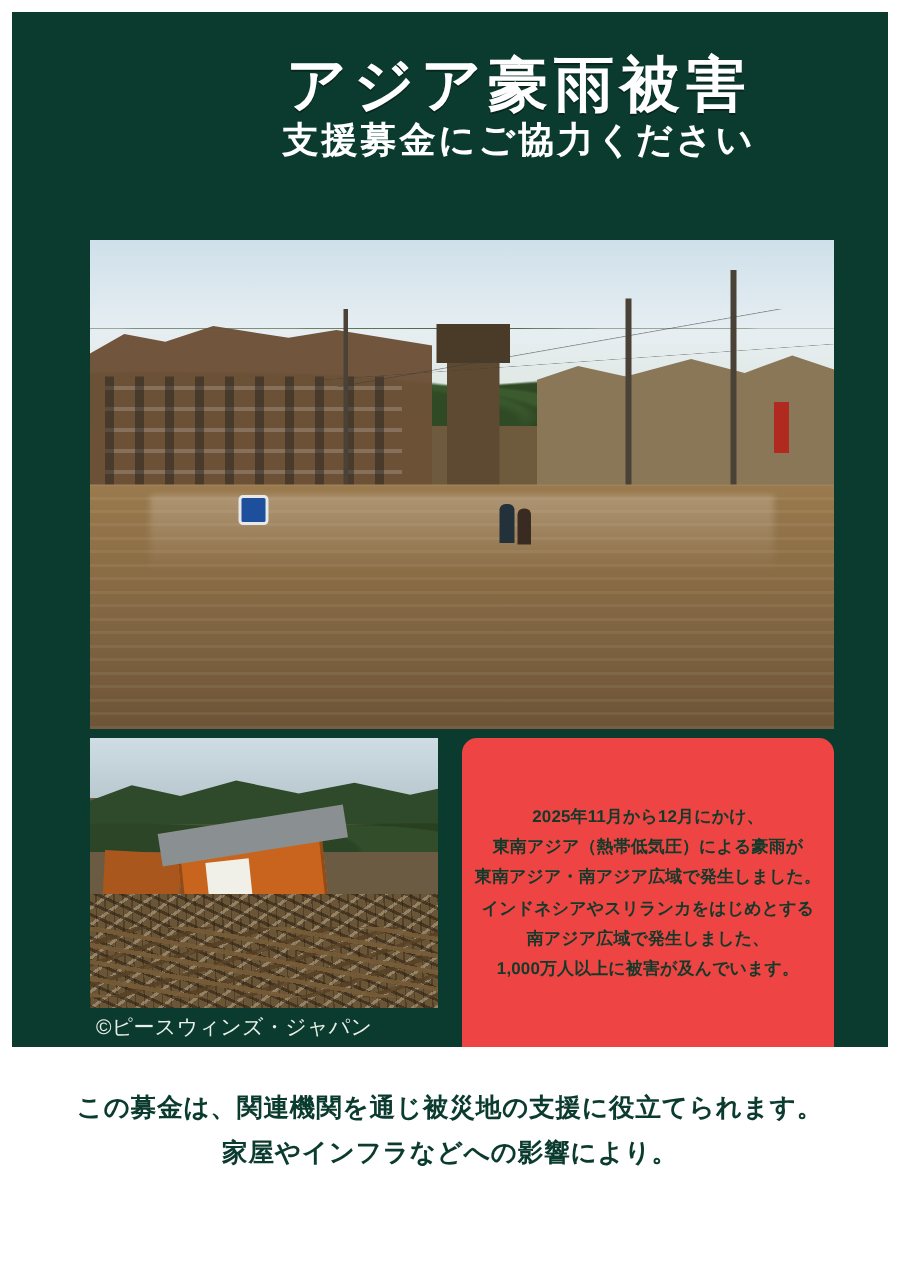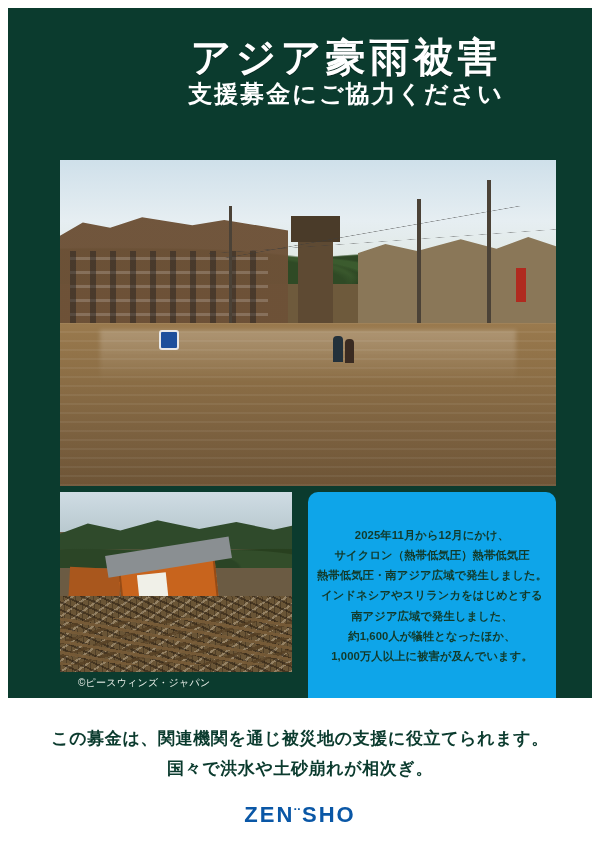--- a/index.html
+++ b/index.html
@@ -228,34 +228,34 @@
       repeating-linear-gradient(88deg, rgba(20,14,8,.3) 0 1px, transparent 1px 6px);
   }
   .photo-debris .d-logs {
     position: absolute; left: 0; bottom: 4%; width: 100%; height: 26%;
     background-image:
       repeating-linear-gradient(10deg, rgba(120,92,56,.9) 0 3px, transparent 3px 11px),
       repeating-linear-gradient(-18deg, rgba(86,64,36,.8) 0 3px, transparent 3px 13px);
   }
   .photo-credit {
     position: absolute;
-    left: 70px;
+    left: 56px;
     top: 668px;
     color: #e9efe9;
-    font-size: 10px;
+    font-size: 14px;
     letter-spacing: .2px;
   }
   
   .text-card {
     position: absolute;
     left: 300px;
     top: 484px;
     width: 248px;
     height: 220px;
-    background: #0ea5e9;
+    background: #ef4444;
     border-radius: 10px;
     box-sizing: border-box;
     padding: 14px 12px 27px 12px;
     display: flex;
     align-items: center;
     justify-content: center;
   }
   .text-card .body {
     color: #123a2a;
     font-size: 11.3px;
@@ -343,34 +343,30 @@
       <div class="d-roof"></div>
       <div class="d-debris"></div>
       <div class="d-logs"></div>
     </div>
 
     <div class="photo-credit">©ピースウィンズ・ジャパン</div>
 
     <div class="text-card">
       <div class="body">
         <span>2025年11月から12月にかけ、</span>
-        <span>サイクロン（熱帯低気圧）熱帯低気圧</span>
-        <span>熱帯低気圧・南アジア広域で発生しました。</span>
+        <span>東南アジア（熱帯低気圧）による豪雨が</span>
+        <span>東南アジア・南アジア広域で発生しました。</span>
         <span>インドネシアやスリランカをはじめとする</span>
         <span>南アジア広域で発生しました、</span>
-        <span>約1,600人が犠牲となったほか、</span>
         <span>1,000万人以上に被害が及んでいます。</span>
       </div>
     </div>
 
   </div>
 
   <div class="bottom">
     <div class="bottom-message">
       <span>この募金は、関連機関を通じ被災地の支援に役立てられます。</span>
-      <span>国々で洪水や土砂崩れが相次ぎ。</span>
-    </div>
-    <div class="logo">
-      <span class="logo-text"><span>ZEN</span><span class="um">¨</span><span>SHO</span></span>
+      <span>家屋やインフラなどへの影響により。</span>
     </div>
   </div>
 
 </div>
 
 </body></html>

